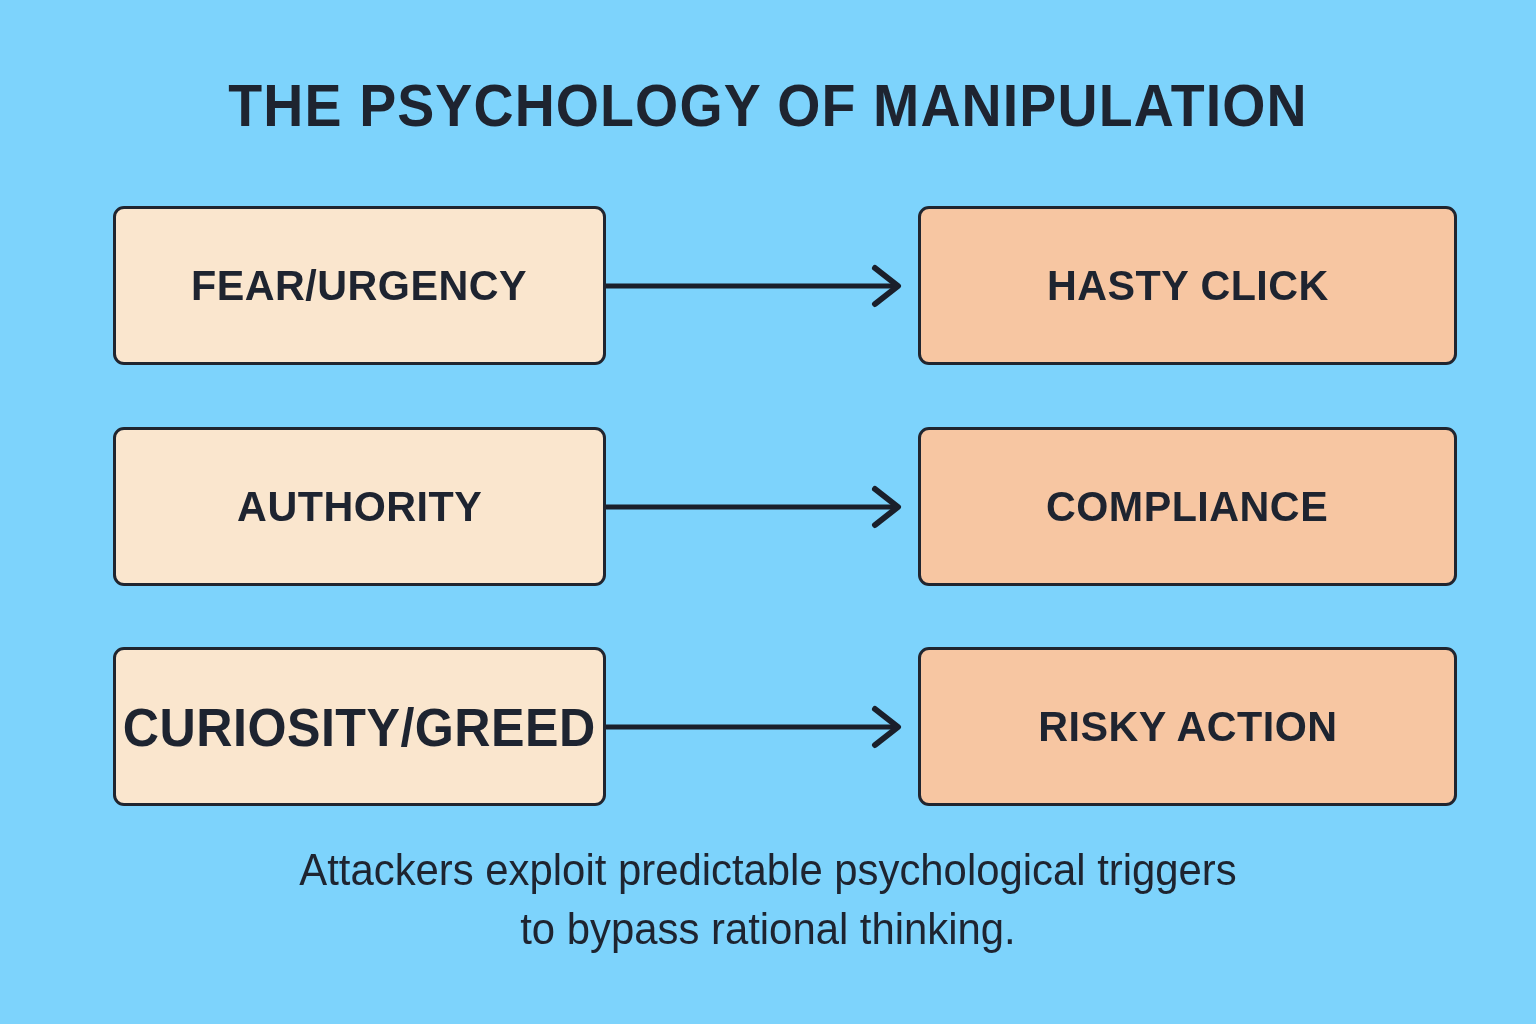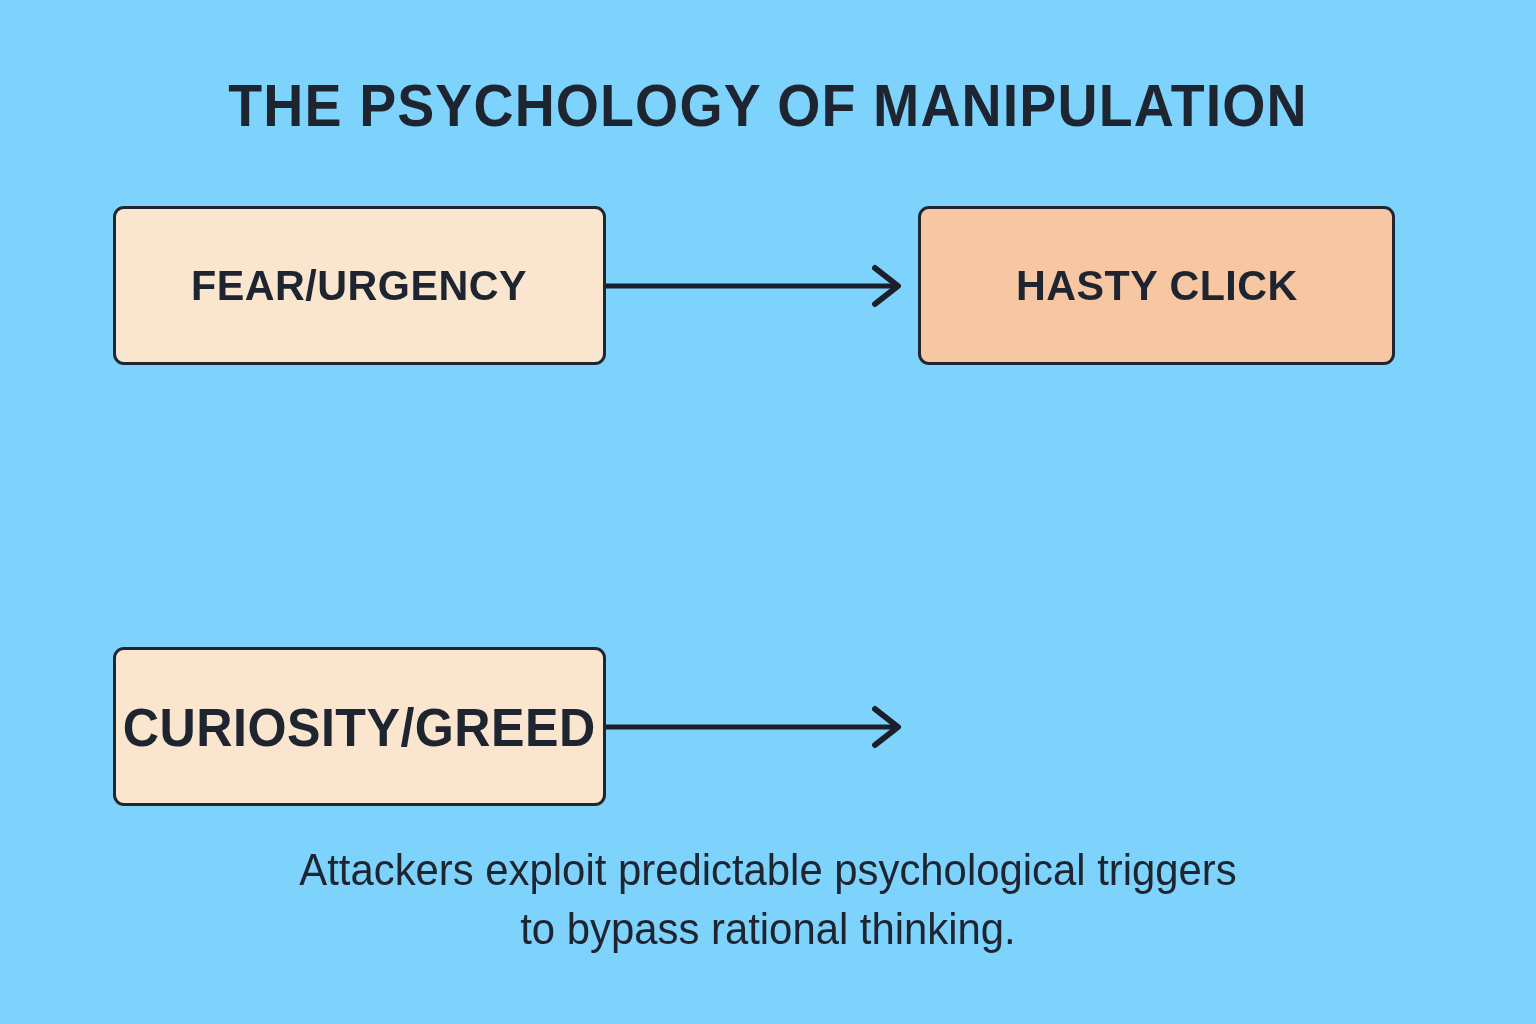--- a/index.html
+++ b/index.html
@@ -85,21 +85,21 @@
   .node.trigger .node-label {
     transform: scaleX(0.96);
     transform-origin: 50% 50%;
   }
   
   .row-2 .node.trigger { font-size: 54px; }
   .row-2 .node.trigger .node-label { transform: scaleX(0.93); }
 
   .node.outcome {
     left: 805px;
-    width: 477px;
+    width: 539px;
     background: #F7C6A2;
     font-size: 43px;
   }
   .node.outcome .node-label {
     transform: scaleX(0.96);
     transform-origin: 50% 50%;
   }
 
   
   .arrow {
@@ -154,33 +154,52 @@
           <line x1="0" y1="24" x2="290" y2="24" stroke="#1A1F2B" stroke-width="5" stroke-linecap="butt"></line>
           <polyline points="269,6 292,24 269,42" fill="none" stroke="#1A1F2B" stroke-width="6" stroke-linecap="round" stroke-linejoin="round"></polyline>
         </svg>
       </div>
 
       <div class="node outcome">
         <span class="node-label">HASTY CLICK</span>
       </div>
     </div>
 
-
-    <div class="row row-2">
+    <div class="row row-1">
       <div class="node trigger">
-        <span class="node-label">CURIOSITY/GREED</span>
+        <span class="node-label">AUTHORITY</span>
       </div>
 
       <div class="arrow">
         <svg viewBox="0 0 312 48" xmlns="http://www.w3.org/2000/svg">
           <line x1="0" y1="24" x2="290" y2="24" stroke="#1A1F2B" stroke-width="5" stroke-linecap="butt"></line>
           <polyline points="269,6 292,24 269,42" fill="none" stroke="#1A1F2B" stroke-width="6" stroke-linecap="round" stroke-linejoin="round"></polyline>
         </svg>
       </div>
 
+      <div class="node outcome">
+        <span class="node-label">COMPLIANCE</span>
+      </div>
+    </div>
+
+    <div class="row row-2">
+      <div class="node trigger">
+        <span class="node-label">CURIOSITY/GREED</span>
+      </div>
+
+      <div class="arrow">
+        <svg viewBox="0 0 312 48" xmlns="http://www.w3.org/2000/svg">
+          <line x1="0" y1="24" x2="290" y2="24" stroke="#1A1F2B" stroke-width="5" stroke-linecap="butt"></line>
+          <polyline points="269,6 292,24 269,42" fill="none" stroke="#1A1F2B" stroke-width="6" stroke-linecap="round" stroke-linejoin="round"></polyline>
+        </svg>
+      </div>
+
+      <div class="node outcome">
+        <span class="node-label">RISKY ACTION</span>
+      </div>
     </div>
 
   </div>
 
   <div class="caption">
     <span class="cap-line">Attackers exploit predictable psychological triggers</span>
     <span class="cap-line">to bypass rational thinking.</span>
   </div>
 
 </div>

